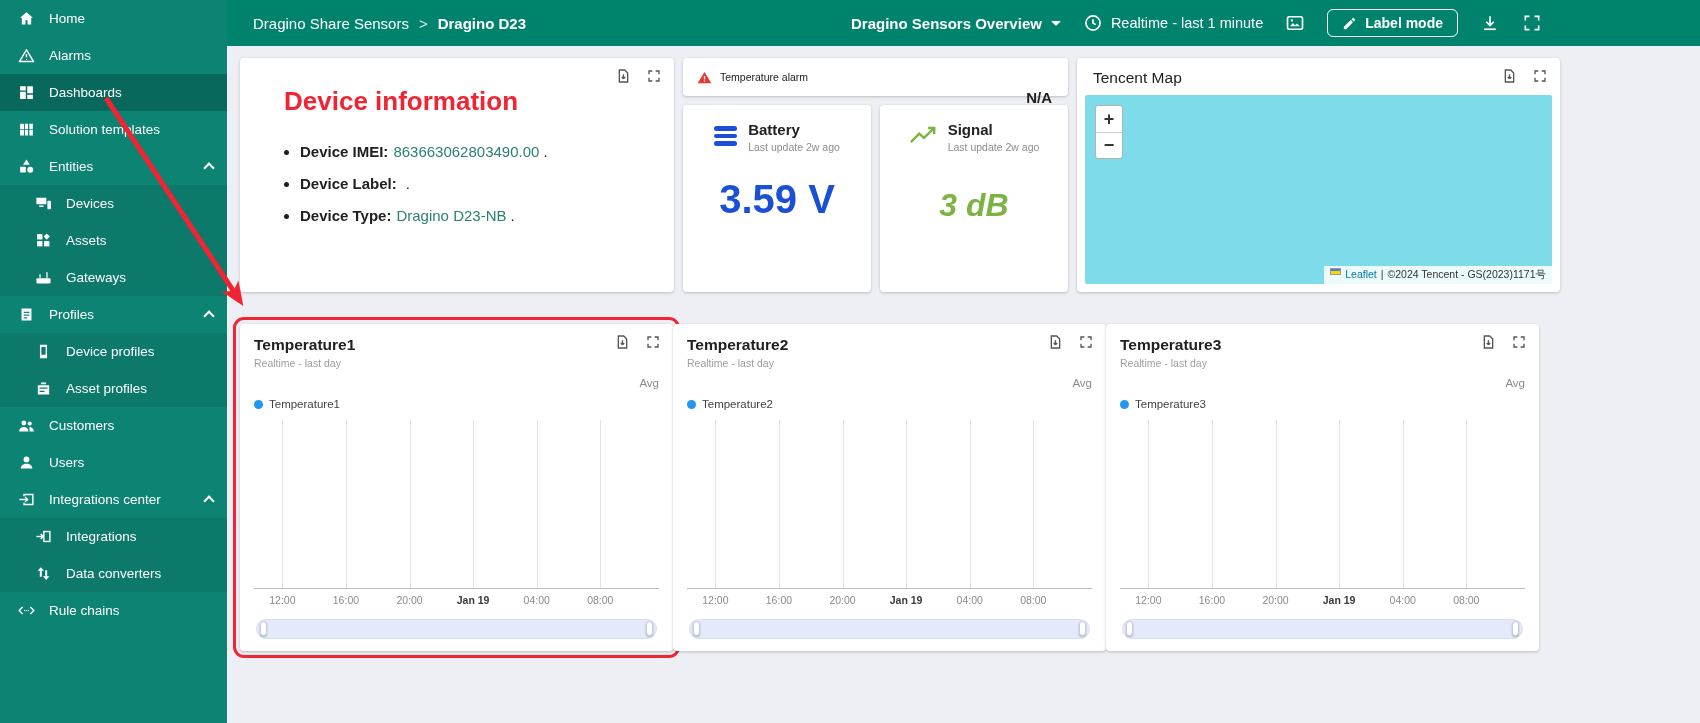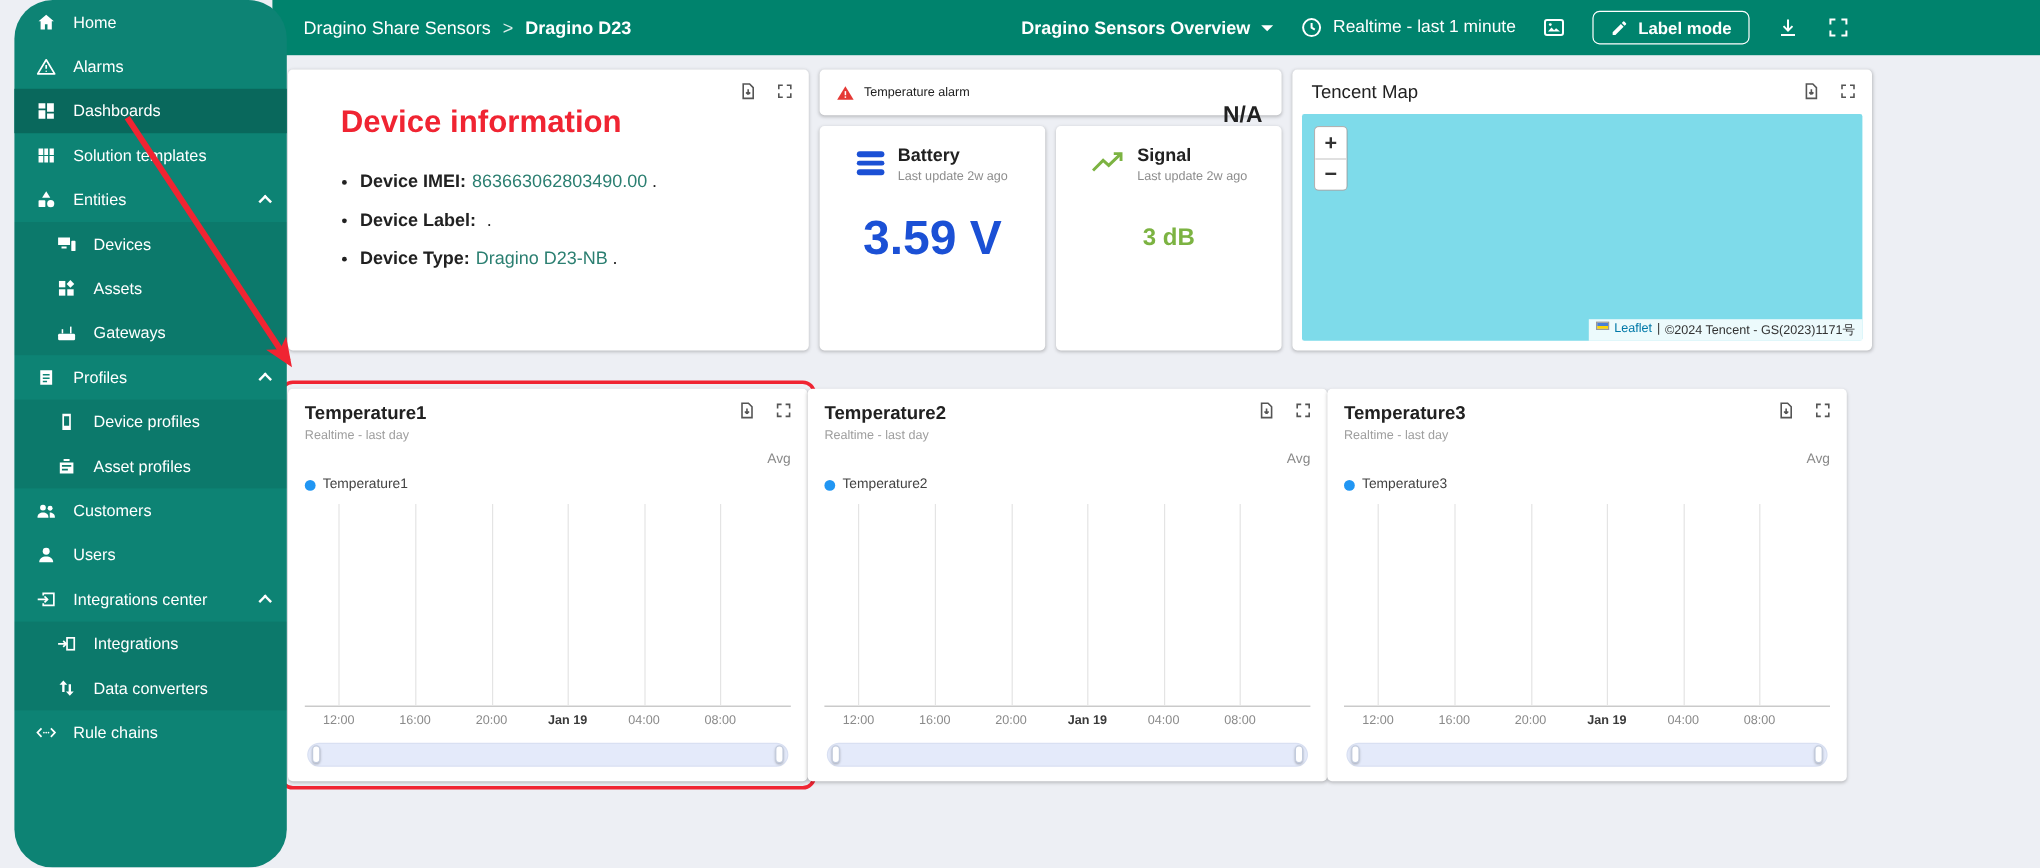--- a/index.html
+++ b/index.html
@@ -3,21 +3,21 @@
 <meta charset="utf-8">
 <style>
   * { box-sizing: border-box; margin: 0; padding: 0; }
   html,body { width:1700px; height:723px; }
   body {
     position: relative; overflow: hidden;
     font-family: "Liberation Sans", sans-serif;
     background: #edeff4; color:#212121;
   }
   
-  .sidebar { position:absolute; left:12px; top:0; bottom:0; width:227px; background:#0d8374; color:#fff; z-index:5;border-radius:32px; }
+  .sidebar { position:absolute; left:0; top:0; bottom:0; width:227px; background:#0d8374; color:#fff; z-index:5; }
   .nav-item { display:flex; align-items:center; height:37px; padding:0 14px 0 16px; font-size:13.5px; font-weight:500; cursor:pointer; white-space:nowrap; }
   .nav-item.active { background:#09685c; }
   .nav-icon { width:20px; height:18px; margin-right:13px; display:flex; align-items:center; justify-content:center; flex:none; }
   .nav-icon svg { width:17px; height:17px; }
   .subitems { background:rgba(0,0,0,.07); }
   .subitems .nav-item { padding-left:33px; }
   .chev { margin-left:auto; width:8px; height:8px; border-left:2px solid #fff; border-top:2px solid #fff; transform:rotate(45deg); margin-top:3px; }
   
   .topbar { position:absolute; left:227px; right:0; top:0; height:46px; background:#00836d; color:#fff; display:flex; align-items:center; padding:0 158px 0 26px; z-index:4; }
   .breadcrumb { display:flex; align-items:center; gap:10px; font-size:15px; }
@@ -46,31 +46,31 @@
   .di-list { list-style:disc; margin:26px 0 0 36px; }
   .di-list li { font-size:15px; margin-bottom:15px; }
   .di-label { font-weight:700; }
   .di-value { color:#2b7f71; margin-left:5px; }
   .di-suffix { margin-left:4px; }
   
   .mid-col { width:385px; display:flex; flex-direction:column; gap:9px; }
   .alarm-card { height:38px; display:flex; align-items:center; gap:8px; padding:0 16px 0 14px; }
   .alarm-card svg { width:15px; height:15px; }
   .alarm-label { font-size:10.5px; font-weight:500; }
-  .alarm-value { margin-left:auto; font-size:19px; font-weight:600;margin-top:40px; }
+  .alarm-value { margin-left:auto; font-size:15px; font-weight:600;margin-top:40px; }
   .mid-row { display:flex; gap:9px; flex:1; }
   .metric-card { flex:1; padding-top:16px; }
   .metric-head { display:flex; align-items:flex-start; justify-content:center; gap:11px; }
   .bars { display:flex; flex-direction:column; gap:3px; margin-top:5px; }
   .bars i { display:block; width:23px; height:4.5px; border-radius:2.5px; background:#1b50d5; }
   .metric-title { font-size:15px; font-weight:700; }
   .metric-sub { font-size:10.5px; color:#8d8d8d; margin-top:3px; }
   .metric-value { text-align:center; font-weight:700; }
   .battery .metric-value { color:#1b50d5; font-size:40px; margin-top:24px; }
-  .signal .metric-value { color:#7cb342; font-size:20px; margin-top:34px; }
+  .signal .metric-value { color:#7cb342; font-size:32px; margin-top:34px;font-style:italic; }
   .signal svg { width:28px; height:21px; margin-top:4px; }
   
   .map-card { width:483px; height:234px; display:flex; flex-direction:column; }
   .map-head { display:flex; align-items:center; padding:11px 14px 8px 16px; font-size:15.5px; }
   .map-area { flex:1; margin:0 8px 8px; position:relative; background:#7edbea; border-radius:2px; }
   .zoomctl { position:absolute; top:10px; left:10px; width:28px; background:#fff; border:1px solid rgba(0,0,0,.3); border-radius:4px; overflow:hidden; }
   .zoomctl .zbtn { display:flex; align-items:center; justify-content:center; height:26px; font-size:18px; font-weight:700; color:#333; cursor:pointer; background:#fff; }
   .zoomctl .zbtn + .zbtn { border-top:1px solid #ccc; }
   .map-attr { position:absolute; right:0; bottom:0; background:rgba(255,255,255,.85); padding:2px 6px; font-size:10.5px; display:flex; align-items:flex-start; gap:4px; color:#333; }
   .ua-flag { width:11px; height:7px; background:linear-gradient(#4a7fd6 50%, #ffd500 50%); display:inline-block; border:0.5px solid #999; }

